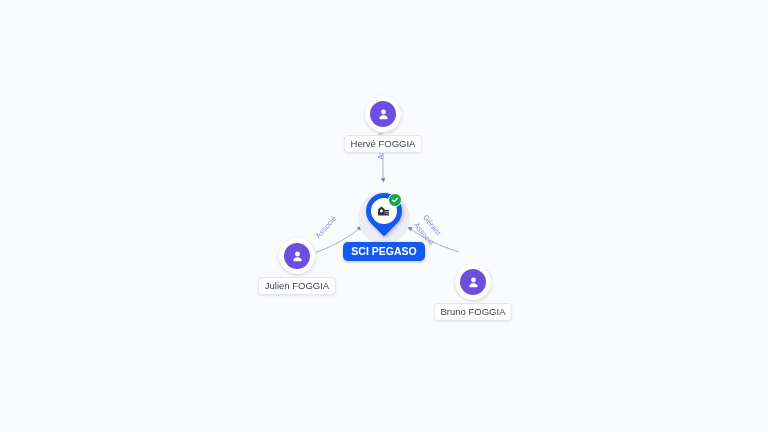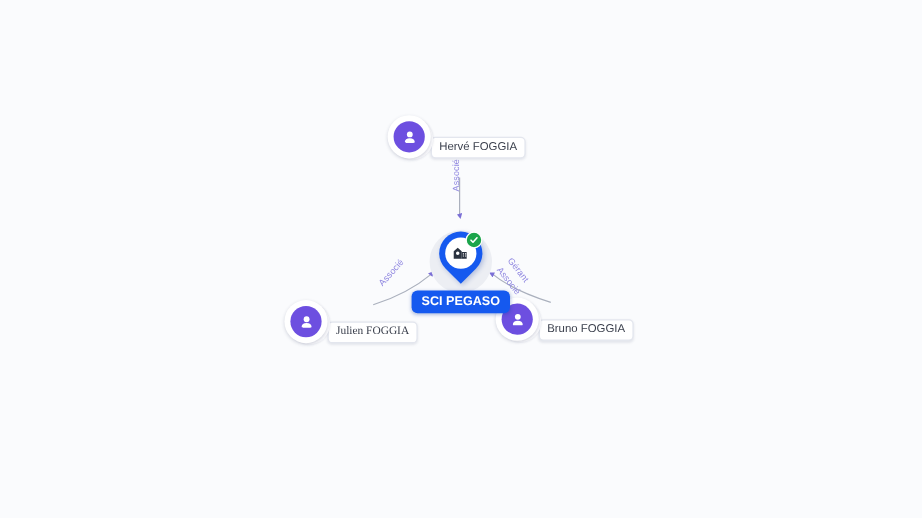--- a/index.html
+++ b/index.html
@@ -26,22 +26,22 @@
     width: 768px;
     height: 432px;
   }
 
   
   .person-node {
     position: absolute;
     width: 120px;
     margin-left: -60px;
     display: flex;
-    flex-direction: row;
-    align-items: flex-end;
+    flex-direction: column;
+    align-items: center;
   }
   .avatar-wrap {
     position: relative;
     width: 36px;
     height: 36px;
   }
   .avatar-ring {
     position: absolute;
     left: 0;
     top: 0;
@@ -210,34 +210,34 @@
       <div class="avatar-disc">
         <svg width="15" height="15" viewBox="0 0 24 24" fill="#ffffff">
           <circle cx="12" cy="8" r="3.9"></circle>
           <path d="M12 13.2c-4.1 0-6.6 2.4-6.6 4.6 0 1 0.7 1.6 1.9 1.6h9.4c1.2 0 1.9-0.6 1.9-1.6 0-2.2-2.5-4.6-6.6-4.6z"></path>
         </svg>
       </div>
     </div>
     <div class="name-chip">Hervé FOGGIA</div>
   </div>
 
-  <div class="person-node" style="left:297px; top:250px;font-family:Liberation Serif, serif;">
+  <div class="person-node" style="left:297px; top:238px;">
     <div class="avatar-wrap">
       <div class="avatar-ring"></div>
       <div class="avatar-disc">
         <svg width="15" height="15" viewBox="0 0 24 24" fill="#ffffff">
           <circle cx="12" cy="8" r="3.9"></circle>
           <path d="M12 13.2c-4.1 0-6.6 2.4-6.6 4.6 0 1 0.7 1.6 1.9 1.6h9.4c1.2 0 1.9-0.6 1.9-1.6 0-2.2-2.5-4.6-6.6-4.6z"></path>
         </svg>
       </div>
     </div>
     <div class="name-chip">Julien FOGGIA</div>
   </div>
 
-  <div class="person-node" style="left:473px; top:248px;">
+  <div class="person-node" style="left:473px; top:264px;">
     <div class="avatar-wrap">
       <div class="avatar-ring"></div>
       <div class="avatar-disc">
         <svg width="15" height="15" viewBox="0 0 24 24" fill="#ffffff">
           <circle cx="12" cy="8" r="3.9"></circle>
           <path d="M12 13.2c-4.1 0-6.6 2.4-6.6 4.6 0 1 0.7 1.6 1.9 1.6h9.4c1.2 0 1.9-0.6 1.9-1.6 0-2.2-2.5-4.6-6.6-4.6z"></path>
         </svg>
       </div>
     </div>
     <div class="name-chip">Bruno FOGGIA</div>

